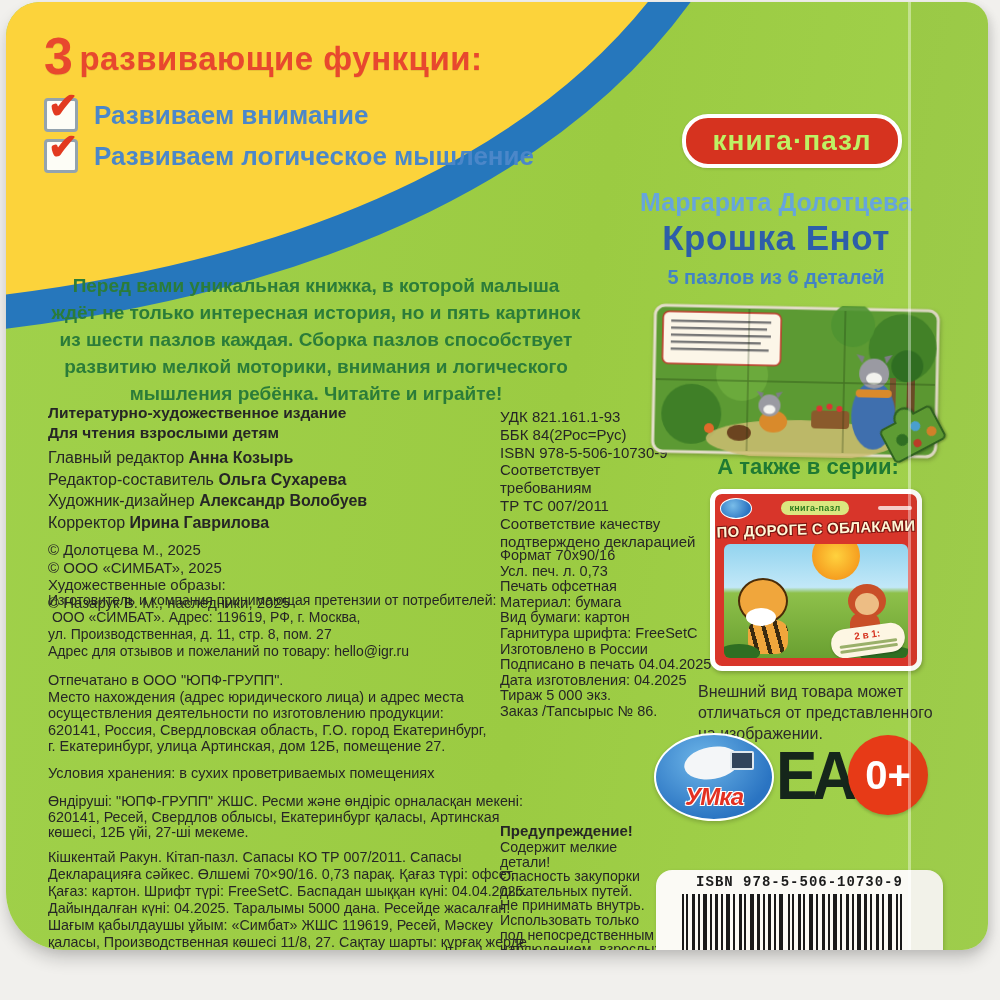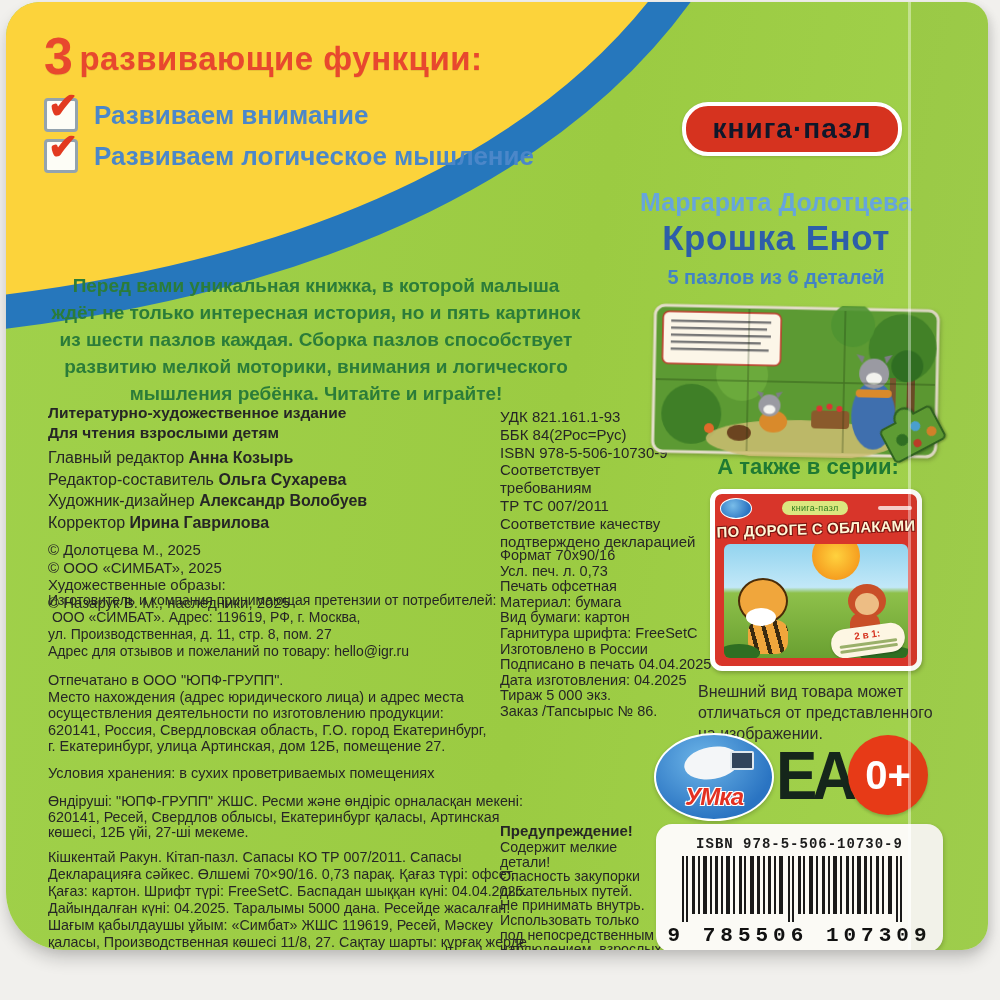--- a/index.html
+++ b/index.html
@@ -17,23 +17,23 @@
   .features{position:absolute;left:38px;top:26px;width:560px;}
   .feat-head{color:#e8482e;font-weight:800;letter-spacing:.5px;line-height:56px;text-shadow:0 1px 0 rgba(0,0,0,.08);}
   .feat-head .num{font-size:52px;vertical-align:-4px;margin-right:6px;}
   .feat-head .txt{font-size:33px;}
   .feat-list{margin-top:6px;}
   .feat-item{display:flex;align-items:center;margin-bottom:9px;height:32px;}
   .checkbox{position:relative;width:28px;height:28px;background:#fdfdf6;border:3px solid #93a3ae;border-radius:4px;margin-right:16px;flex:0 0 auto;}
   .checkbox::after{content:"✔";position:absolute;left:1px;top:-16px;font-size:36px;font-weight:900;color:#e23a20;}
   .feat-label{font-size:26px;font-weight:700;color:#4b87c9;white-space:nowrap;}
   
-  .badge{position:absolute;left:676px;top:100px;width:212px;height:46px;border-radius:26px;
+  .badge{position:absolute;left:676px;top:112px;width:212px;height:46px;border-radius:26px;
     background:#d6331f;border:4px solid #fff;box-shadow:0 1px 3px rgba(0,0,0,.15);
-    display:flex;align-items:center;justify-content:center;color:#0f172a;font-size:28px;font-weight:800;letter-spacing:1px;}
+    display:flex;align-items:center;justify-content:center;color:#bef264;font-size:28px;font-weight:800;letter-spacing:1px;}
   .author{position:absolute;left:612px;top:186px;width:316px;text-align:center;color:#66a5dc;font-size:25px;font-weight:800;}
   .book-title{position:absolute;left:612px;top:216px;width:316px;text-align:center;color:#2d5ea9;font-size:35px;font-weight:900;letter-spacing:.5px;}
   .subtitle{position:absolute;left:612px;top:264px;width:316px;text-align:center;color:#4283c5;font-size:20px;font-weight:800;}
   
   .intro{position:absolute;left:34px;top:270px;width:552px;text-align:center;color:#2b7c39;
     font-size:19px;font-weight:800;line-height:27px;white-space:pre-line;}
   
   .tb{position:absolute;color:#262626;white-space:pre;}
   .edition{left:42px;top:401px;font-size:15.5px;font-weight:700;line-height:20px;}
   .credits{position:absolute;left:42px;top:445px;font-size:16px;line-height:21.5px;color:#262626;}
@@ -50,21 +50,21 @@
   .warn-body{left:494px;top:838px;font-size:14.2px;line-height:14.6px;}
   
   .spread{position:absolute;left:646px;top:303px;width:287px;height:152px;transform:rotate(1.2deg);filter:drop-shadow(1px 2px 2px rgba(0,0,0,.25));}
   .piece{position:absolute;left:872px;top:398px;width:64px;height:58px;transform:rotate(-28deg);filter:drop-shadow(1px 1px 1px rgba(0,0,0,.3));}
   .also{position:absolute;left:686px;top:452px;width:232px;text-align:center;color:#1f7a33;font-size:22px;font-weight:800;}
   
   .mini-cover{position:absolute;left:704px;top:487px;width:202px;height:172px;background:#d8352a;
     border:5px solid #fff;border-radius:12px;box-shadow:1px 2px 4px rgba(0,0,0,.25);overflow:hidden;}
   .mc-top{position:absolute;top:4px;left:5px;right:5px;height:20px;display:flex;align-items:center;justify-content:space-between;}
   .mc-umka{width:30px;height:19px;border-radius:50%;background:radial-gradient(circle at 40% 35%,#79bde9,#2a74c2 75%);border:1px solid #fff;}
-  .mc-badge{background:#dbe77f;color:#2f7d1f;font-size:9px;font-weight:400;padding:2px 9px;border-radius:9px;letter-spacing:.3px;}
+  .mc-badge{background:#dbe77f;color:#2f7d1f;font-size:9px;font-weight:700;padding:2px 9px;border-radius:9px;letter-spacing:.3px;}
   .mc-credit{width:34px;height:4px;background:rgba(255,255,255,.75);border-radius:2px;}
   .mc-title{position:absolute;top:26px;left:0;width:100%;text-align:center;color:#fff7d6;font-size:15px;font-weight:900;letter-spacing:.2px;
     transform:rotate(-2deg);text-shadow:1px 1px 0 #7a1410,-1px 1px 0 #7a1410,1px -1px 0 #7a1410,-1px -1px 0 #7a1410;}
   .mc-art{position:absolute;top:50px;left:9px;right:9px;bottom:8px;border-radius:6px;overflow:hidden;
     background:linear-gradient(#93d4ef 0%,#c2e8f8 38%,#8ec04a 43%,#69a031 100%);}
   .mc-sun{position:absolute;left:48%;top:-12px;width:48px;height:48px;border-radius:50%;background:radial-gradient(#ffd23e,#f59a1d 75%);}
   .mc-tiger-head{position:absolute;left:14px;bottom:34px;width:46px;height:42px;border-radius:50%;background:#f0a63c;border:2px solid #4a2c08;}
   .mc-tiger-muzzle{position:absolute;left:22px;bottom:32px;width:30px;height:18px;border-radius:50%;background:#fff;}
   .mc-tiger-body{position:absolute;left:24px;bottom:4px;width:40px;height:34px;border-radius:12px;background:repeating-linear-gradient(75deg,#f0a63c 0 8px,#3a2a10 8px 12px);}
   .mc-monkey-body{position:absolute;right:28px;bottom:2px;width:30px;height:44px;border-radius:12px;background:#c94f28;}
@@ -82,22 +82,22 @@
   .umka{position:absolute;left:648px;top:731px;width:116px;height:84px;border-radius:50%;
     background:radial-gradient(ellipse at 40% 30%,#6db5e8,#2a74c2 72%);border:2px solid #fff;box-shadow:0 2px 4px rgba(0,0,0,.2);}
   .umka-bear{position:absolute;left:28px;top:12px;width:56px;height:32px;background:#f4f6f8;border-radius:50%;transform:rotate(-10deg);}
   .umka-tv{position:absolute;right:18px;top:16px;width:20px;height:15px;background:#30445c;border:2px solid #dfe8ef;border-radius:2px;}
   .umka-text{position:absolute;bottom:8px;width:100%;text-align:center;color:#e33122;font-weight:900;font-style:italic;font-size:24px;letter-spacing:-1px;
     text-shadow:1px 1px 0 #fff,-1px 1px 0 #fff,1px -1px 0 #fff,-1px -1px 0 #fff;}
   .eac{position:absolute;left:770px;top:738px;color:#15261b;font-weight:900;font-size:62px;letter-spacing:-5px;transform:scaleY(1.12);line-height:70px;}
   .age{position:absolute;left:842px;top:733px;width:80px;height:80px;border-radius:50%;background:#e73a17;
     display:flex;align-items:center;justify-content:center;color:#fff;font-size:40px;font-weight:900;box-shadow:0 2px 3px rgba(0,0,0,.18);}
   
-  .barcode{position:absolute;left:650px;top:822px;width:287px;height:128px;background:#fbfaf5;border-radius:16px;
-    box-shadow:1px 2px 4px rgba(0,0,0,.18);text-align:center;padding-top:12px;box-sizing:border-box;}
+  .barcode{position:absolute;left:650px;top:868px;width:287px;height:128px;background:#fbfaf5;border-radius:16px;
+    box-shadow:1px 2px 4px rgba(0,0,0,.18);text-align:center;padding-top:4px;box-sizing:border-box;}
   .bc-isbn{font-family:"Liberation Mono",monospace;font-size:14px;letter-spacing:1px;color:#1c1c1c;font-weight:700;}
   .bc-bars{margin-top:4px;}
   .bc-digits{font-family:"Liberation Mono",monospace;font-size:21px;letter-spacing:5px;color:#111;margin-top:-4px;font-weight:700;}
 </style>
 </head>
 <body>
 
 <div class="stage">
   <div class="cover">
 

